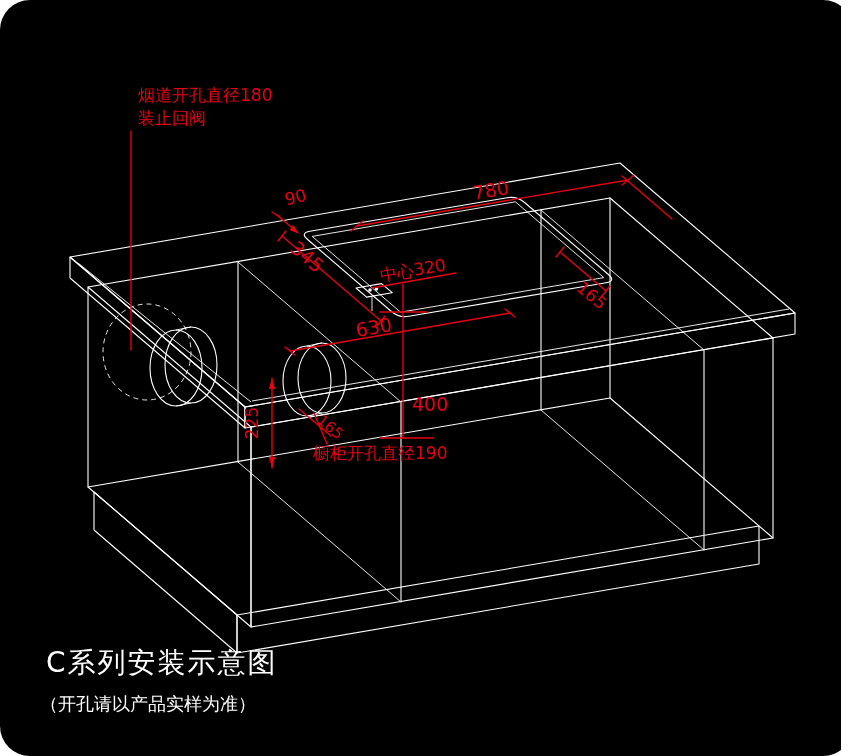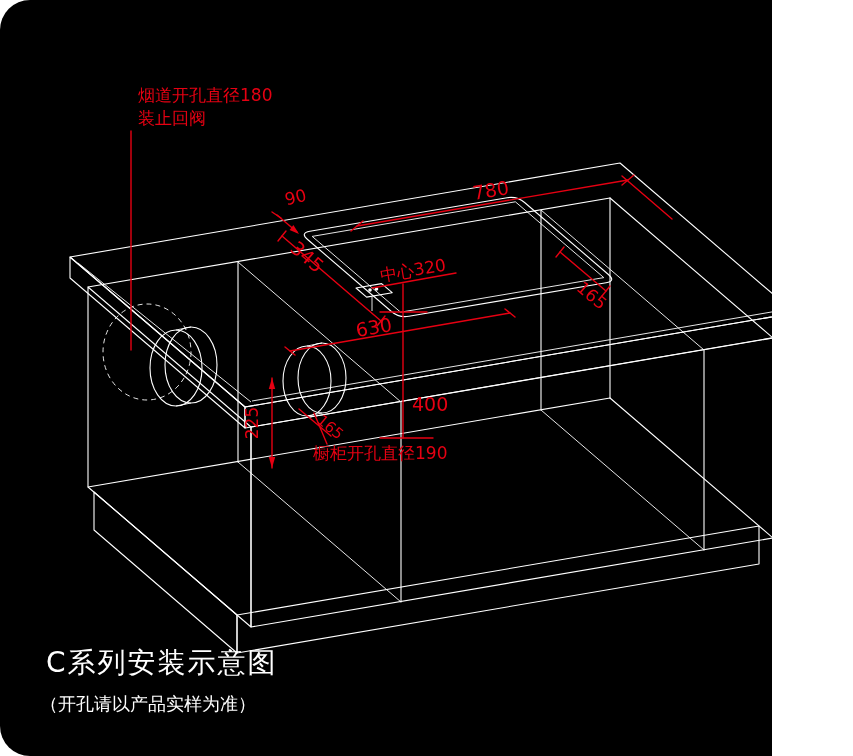--- a/index.html
+++ b/index.html
@@ -1,16 +1,16 @@
 <!DOCTYPE html>
 <html style="--page: #ffffff; --background: #000000; --line: #ffffff; --dimension: #e60012;"><head>
 <meta charset="utf-8">
 <style>
   html,body{margin:0;padding:0;background:var(--page,#ffffff);}
-  .stage{position:relative;width:764px;height:756px;overflow:hidden;padding-left:8px;}
+  .stage{position:relative;width:841px;height:756px;overflow:hidden;}
   svg{position:absolute;left:0;top:0;}
   .wline{stroke:var(--line,#ffffff);stroke-width:1.1;fill:none;stroke-linejoin:round;stroke-linecap:round;}
   .wline-thin{stroke:var(--line,#ffffff);stroke-width:0.9;fill:none;}
   .rline{stroke:var(--dimension,#e60012);stroke-width:1.4;fill:none;stroke-linecap:round;}
   .rfill{fill:var(--dimension,#e60012);stroke:none;}
   .rtext{fill:var(--dimension,#e60012);font-family:"DejaVu Sans",sans-serif;font-size:17px;}
   .rtext-big{font-size:19px;}
   .rtext-small{font-size:15px;}
   .wtext-title{fill:var(--line,#ffffff);font-family:"DejaVu Sans",sans-serif;font-size:28px;letter-spacing:2px;}
   .wtext-sub{fill:var(--line,#ffffff);font-family:"DejaVu Sans",sans-serif;font-size:18px;}

